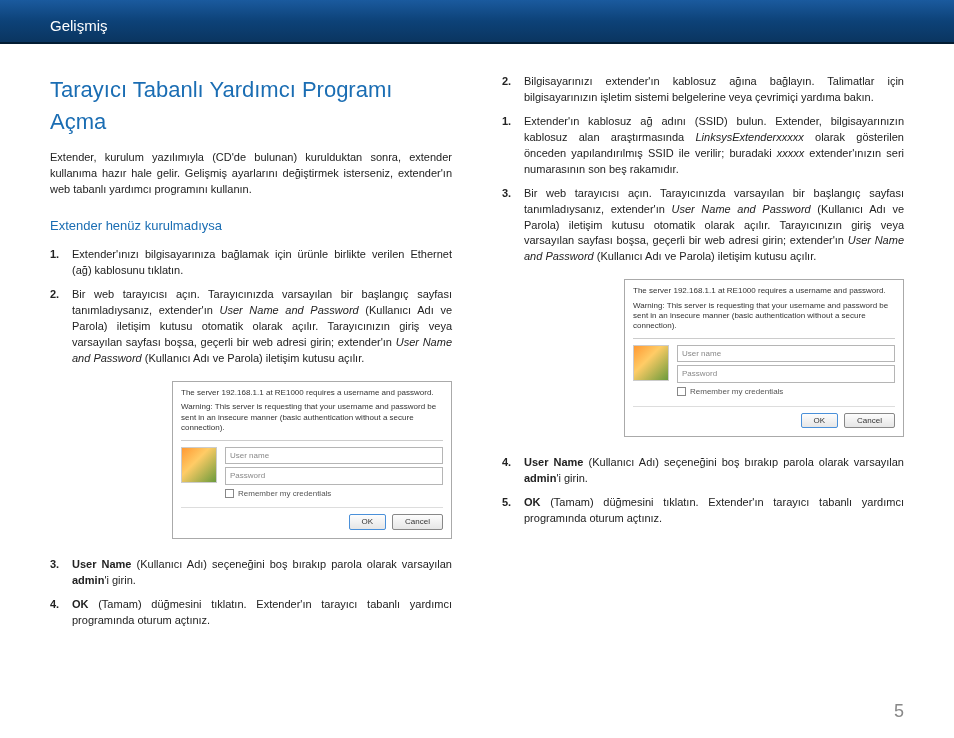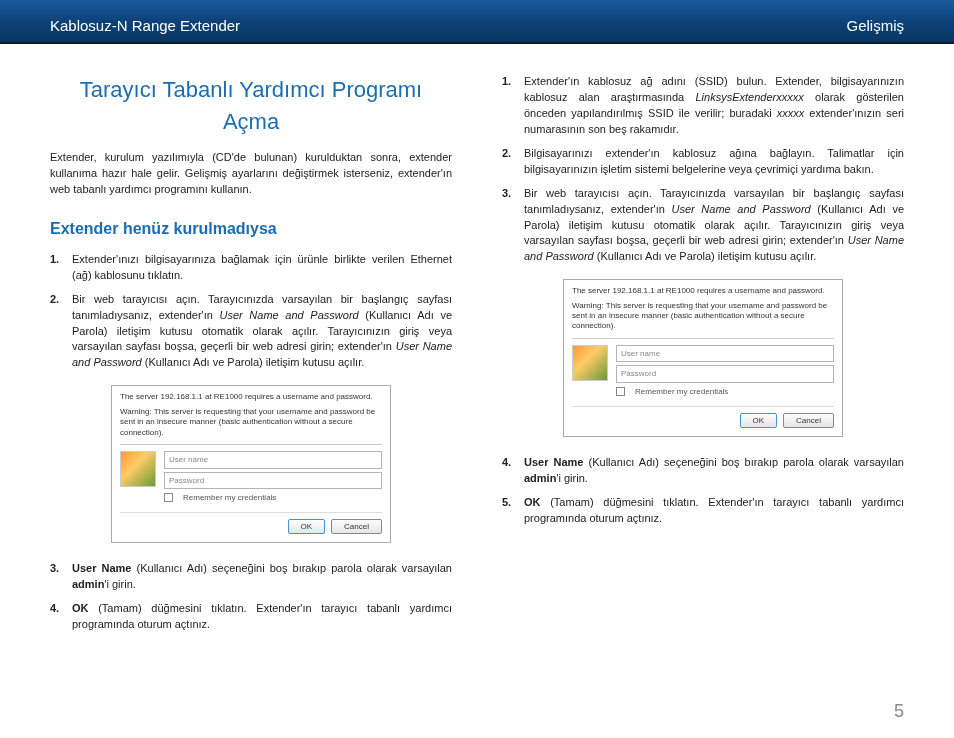--- a/index.html
+++ b/index.html
@@ -32,26 +32,26 @@
     text-align: justify;
     font-size: 11px;
     line-height: 1.45;
     color: #222;
   }
   h1 {
     color: #1a6db3;
     font-weight: 500;
     font-size: 22px;
     margin-bottom: 12px;
-    text-align: center;
+    text-align: left;
   }
   h2 {
     color: #1a6db3;
-    font-weight: 700;
-    font-size: 16px;
+    font-weight: 400;
+    font-size: 13px;
     margin: 18px 0 12px 0;
     text-align: left;
   }
   h3 {
     font-weight: 700;
     font-size: 11px;
     margin: 10px 0 8px 0;
     text-align: left;
   }
   .intro { margin-bottom: 19px; }
@@ -64,21 +64,21 @@
   ol li::before {
     content: attr(data-num);
     position: absolute;
     left: 0;
     font-weight: 700;
   }
   .italic { font-style: italic; }
   .bold { font-weight: 700; }
   .dialog-wrap {
     display: flex;
-    justify-content: center;
+    justify-content: flex-end;
     margin: 14px 0 18px 0;
   }
   .dialog {
     border: 1px solid #aaa;
     width: 280px;
     background: #fff;
     padding: 6px 8px 8px 8px;
     font-size: 8px;
     text-align: left;
     font-family: Tahoma, Arial, sans-serif;
@@ -99,21 +99,21 @@
   }
   .fields { flex: 1; }
   .field {
     border: 1px solid #b5b5b5;
     padding: 2px 4px;
     margin-bottom: 3px;
     color: #888;
     font-size: 8px;
     background: #fff;
   }
-  .checkbox-row { display: flex; align-items: center; gap: 10px; color: #555; }
+  .checkbox-row { display: flex; align-items: center; gap: 4px; color: #555; }
   .chk { width: 9px; height: 9px; border: 1px solid #888; display: inline-block; }
   .dialog-buttons {
     display: flex;
     justify-content: flex-end;
     gap: 6px;
     margin-top: 8px;
     border-top: 1px solid #ddd;
     padding-top: 6px;
   }
   .btn {
@@ -130,21 +130,20 @@
     right: 50px;
     color: #888;
     font-size: 18px;
     font-weight: 500;
   }
 </style>
 </head>
 <body>
 
 <div class="header-bar">
-  <span>Kablosuz-N Range Extender</span>
   <span>Gelişmiş</span>
 </div>
 
 <div class="content">
 
   <div class="col">
     <h1>Tarayıcı Tabanlı Yardımcı Programı Açma</h1>
     <p class="intro">Extender, kurulum yazılımıyla (CD'de bulunan) kurulduktan sonra, extender kullanıma hazır hale gelir. Gelişmiş ayarlarını değiştirmek isterseniz, extender'ın web tabanlı yardımcı programını kullanın.</p>
     <h2>Extender henüz kurulmadıysa</h2>
     <ol>
@@ -177,22 +176,22 @@
     </div>
 
     <ol>
       <li data-num="3."><span class="bold">User Name </span><span>(Kullanıcı Adı) seçeneğini boş bırakıp parola olarak varsayılan </span><span class="bold">admin</span><span>'i girin.</span></li>
       <li data-num="4."><span class="bold">OK</span><span> (Tamam) düğmesini tıklatın. Extender'ın tarayıcı tabanlı yardımcı programında oturum açtınız.</span></li>
     </ol>
   </div>
 
   <div class="col">
     <ol>
+      <li data-num="2."><span>Bilgisayarınızı extender'ın kablosuz ağına bağlayın. Talimatlar için bilgisayarınızın işletim sistemi belgelerine veya çevrimiçi yardıma bakın.</span></li>
       <li data-num="1."><span>Extender'ın kablosuz ağ adını (SSID) bulun. Extender, bilgisayarınızın kablosuz alan araştırmasında </span><span class="italic">LinksysExtenderxxxxx</span><span> olarak gösterilen önceden yapılandırılmış SSID ile verilir; buradaki </span><span class="italic">xxxxx</span><span> extender'ınızın seri numarasının son beş rakamıdır.</span></li>
-      <li data-num="2."><span>Bilgisayarınızı extender'ın kablosuz ağına bağlayın. Talimatlar için bilgisayarınızın işletim sistemi belgelerine veya çevrimiçi yardıma bakın.</span></li>
       <li data-num="3."><span>Bir web tarayıcısı açın. Tarayıcınızda varsayılan bir başlangıç sayfası tanımladıysanız, extender'ın </span><span class="italic">User Name and Password</span><span> (Kullanıcı Adı ve Parola) iletişim kutusu otomatik olarak açılır. Tarayıcınızın giriş veya varsayılan sayfası boşsa, geçerli bir web adresi girin; extender'ın </span><span class="italic">User Name and Password</span><span> (Kullanıcı Adı ve Parola) iletişim kutusu açılır.</span></li>
     </ol>
 
     <div class="dialog-wrap">
       <div class="dialog">
         <div class="dialog-warn">
           <div>The server 192.168.1.1 at RE1000 requires a username and password.</div>
           <div style="margin-top:4px">Warning: This server is requesting that your username and password be sent in an insecure manner (basic authentication without a secure connection).</div>
         </div>
         <div class="dialog-body">

